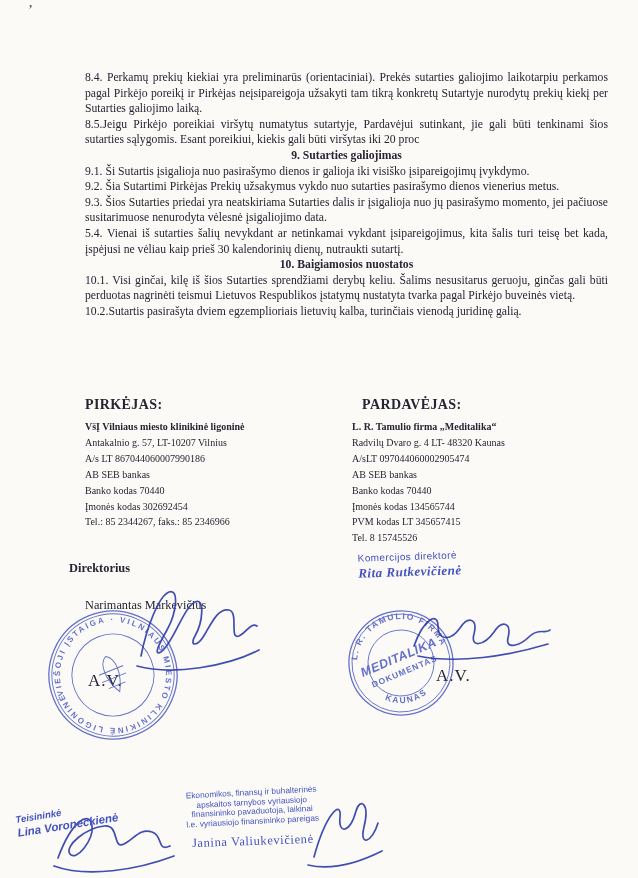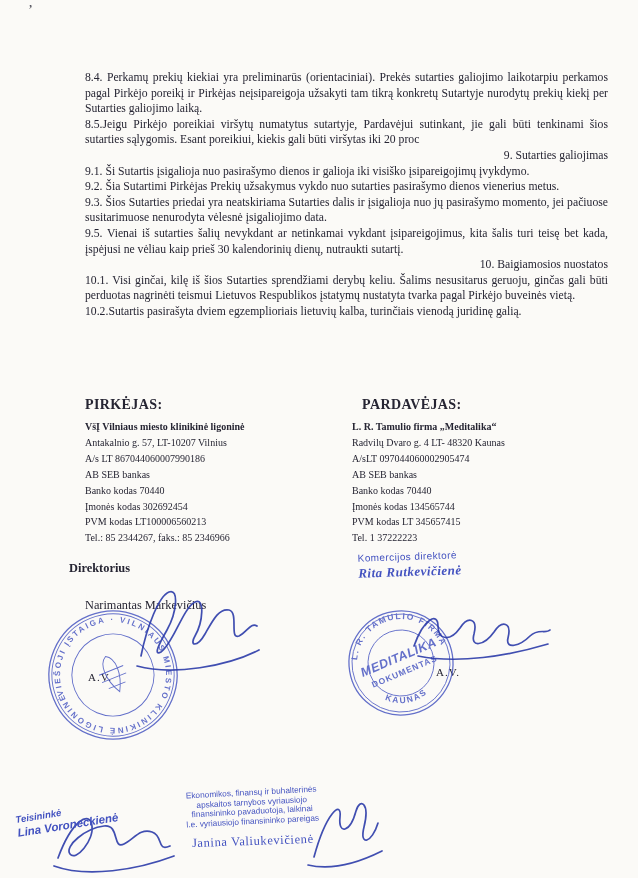--- a/index.html
+++ b/index.html
@@ -14,34 +14,34 @@
     width:638px;height:878px;
     background:var(--paper);
     font-family:"Liberation Serif", serif;
     color:var(--ink);
     overflow:hidden;
     margin:0 auto;
   }
   .corner-mark{position:absolute;left:28px;top:2px;font-size:15px;color:#4a4a55;}
   .content{position:absolute;left:85px;top:70px;width:523px;}
   .content p{margin:0;font-size:11.7px;line-height:15.6px;text-align:justify;}
-  .content p.heading{font-weight:normal;text-align:right;}
+  .content p.heading{font-weight:bold;text-align:center;}
   .party-label{position:absolute;top:397px;font-weight:bold;font-size:14px;letter-spacing:.4px;}
   .buyer-label{left:85px;}
   .seller-label{left:352px;margin-left:10px;}
   .party-block{position:absolute;top:419px;font-size:10px;line-height:15.9px;width:260px;}
   .buyer-block{left:85px;}
   .seller-block{left:352px;}
   .party-name{font-weight:bold;}
   .director-title{position:absolute;left:69px;top:561px;font-weight:bold;font-size:12.4px;}
   .buyer-signer{position:absolute;left:85px;top:598px;font-size:12.3px;}
   .seller-signer-stamp{position:absolute;left:358px;top:551px;color:var(--stamp);transform:rotate(-2deg);}
   .seller-title{font-family:"Liberation Sans", sans-serif;font-size:10px;letter-spacing:.4px;}
   .seller-name{font-size:13px;font-style:italic;font-weight:bold;margin-top:2px;letter-spacing:.5px;}
-  .av{position:absolute;font-size:11px;letter-spacing:1px;}
+  .av{position:absolute;font-size:17px;letter-spacing:1px;}
   .av-left{left:88px;top:671px;}
   .av-right{left:436px;top:666px;}
   .stamp{position:absolute;opacity:.82;}
   .stamp-left{left:38px;top:600px;transform:rotate(-22deg);}
   .stamp-right{left:343px;top:605px;transform:rotate(-9deg);}
   .st{fill:none;stroke:var(--stamp);stroke-width:1.3;}
   .st2{fill:none;stroke:var(--stamp);stroke-width:.9;}
   .ring-text{font-family:"Liberation Sans", sans-serif;font-size:8px;font-weight:bold;
     letter-spacing:2.1px;fill:var(--stamp);}
   .arc-text{font-family:"Liberation Sans", sans-serif;font-size:8.5px;font-weight:bold;
@@ -73,49 +73,48 @@
 
   <div class="corner-mark">’</div>
 
   <div class="content">
     <p>8.4. Perkamų prekių kiekiai yra preliminarūs (orientaciniai). Prekės sutarties galiojimo laikotarpiu perkamos pagal Pirkėjo poreikį ir Pirkėjas neįsipareigoja užsakyti tam tikrą konkretų Sutartyje nurodytų prekių kiekį per Sutarties galiojimo laiką.</p>
     <p>8.5.Jeigu Pirkėjo poreikiai viršytų numatytus sutartyje, Pardavėjui sutinkant, jie gali būti tenkinami šios sutarties sąlygomis. Esant poreikiui, kiekis gali būti viršytas iki 20 proc</p>
     <p class="heading">9. Sutarties galiojimas</p>
     <p>9.1. Ši Sutartis įsigalioja nuo pasirašymo dienos ir galioja iki visiško įsipareigojimų įvykdymo.</p>
     <p>9.2. Šia Sutartimi Pirkėjas Prekių užsakymus vykdo nuo sutarties pasirašymo dienos vienerius metus.</p>
     <p>9.3. Šios Sutarties priedai yra neatskiriama Sutarties dalis ir įsigalioja nuo jų pasirašymo momento, jei pačiuose susitarimuose nenurodyta vėlesnė įsigaliojimo data.</p>
-    <p>9.5. Vienai iš sutarties šalių nevykdant ar netinkamai vykdant įsipareigojimus, kita šalis turi teisę bet kada, įspėjusi ne vėliau kaip prieš 30 kalendorinių dienų, nutraukti sutartį.</p>
+    <p>5.4. Vienai iš sutarties šalių nevykdant ar netinkamai vykdant įsipareigojimus, kita šalis turi teisę bet kada, įspėjusi ne vėliau kaip prieš 30 kalendorinių dienų, nutraukti sutartį.</p>
     <p class="heading">10. Baigiamosios nuostatos</p>
     <p>10.1. Visi ginčai, kilę iš šios Sutarties sprendžiami derybų keliu. Šalims nesusitarus geruoju, ginčas gali būti perduotas nagrinėti teismui Lietuvos Respublikos įstatymų nustatyta tvarka pagal Pirkėjo buveinės vietą.</p>
     <p>10.2.Sutartis pasirašyta dviem egzemplioriais lietuvių kalba, turinčiais vienodą juridinę galią.</p>
   </div>
 
   <div class="party-label buyer-label">PIRKĖJAS:</div>
   <div class="party-label seller-label">PARDAVĖJAS:</div>
 
   <div class="party-block buyer-block">
     <div class="party-name">VšĮ Vilniaus miesto klinikinė ligoninė</div>
     <div>Antakalnio g. 57, LT-10207 Vilnius</div>
     <div>A/s LT 867044060007990186</div>
     <div>AB SEB bankas</div>
     <div>Banko kodas 70440</div>
     <div>Įmonės kodas 302692454</div>
-    <div>PVM kodas  LT100006560213</div>
     <div>Tel.: 85 2344267, faks.: 85 2346966</div>
   </div>
 
   <div class="party-block seller-block">
     <div class="party-name">L. R. Tamulio firma „Meditalika“</div>
     <div>Radvilų Dvaro g. 4 LT- 48320 Kaunas</div>
     <div>A/sLT 097044060002905474</div>
     <div>AB SEB bankas</div>
     <div>Banko kodas 70440</div>
     <div>Įmonės kodas 134565744</div>
     <div>PVM kodas LT 345657415</div>
-    <div>Tel. 1 37222223</div>
+    <div>Tel. 8 15745526</div>
   </div>
 
   <div class="director-title">Direktorius</div>
   <div class="buyer-signer">Narimantas Markevičius</div>
 
   <div class="seller-signer-stamp">
     <div class="seller-title">Komercijos direktorė</div>
     <div class="seller-name">Rita Rutkevičienė</div>
   </div>
 

